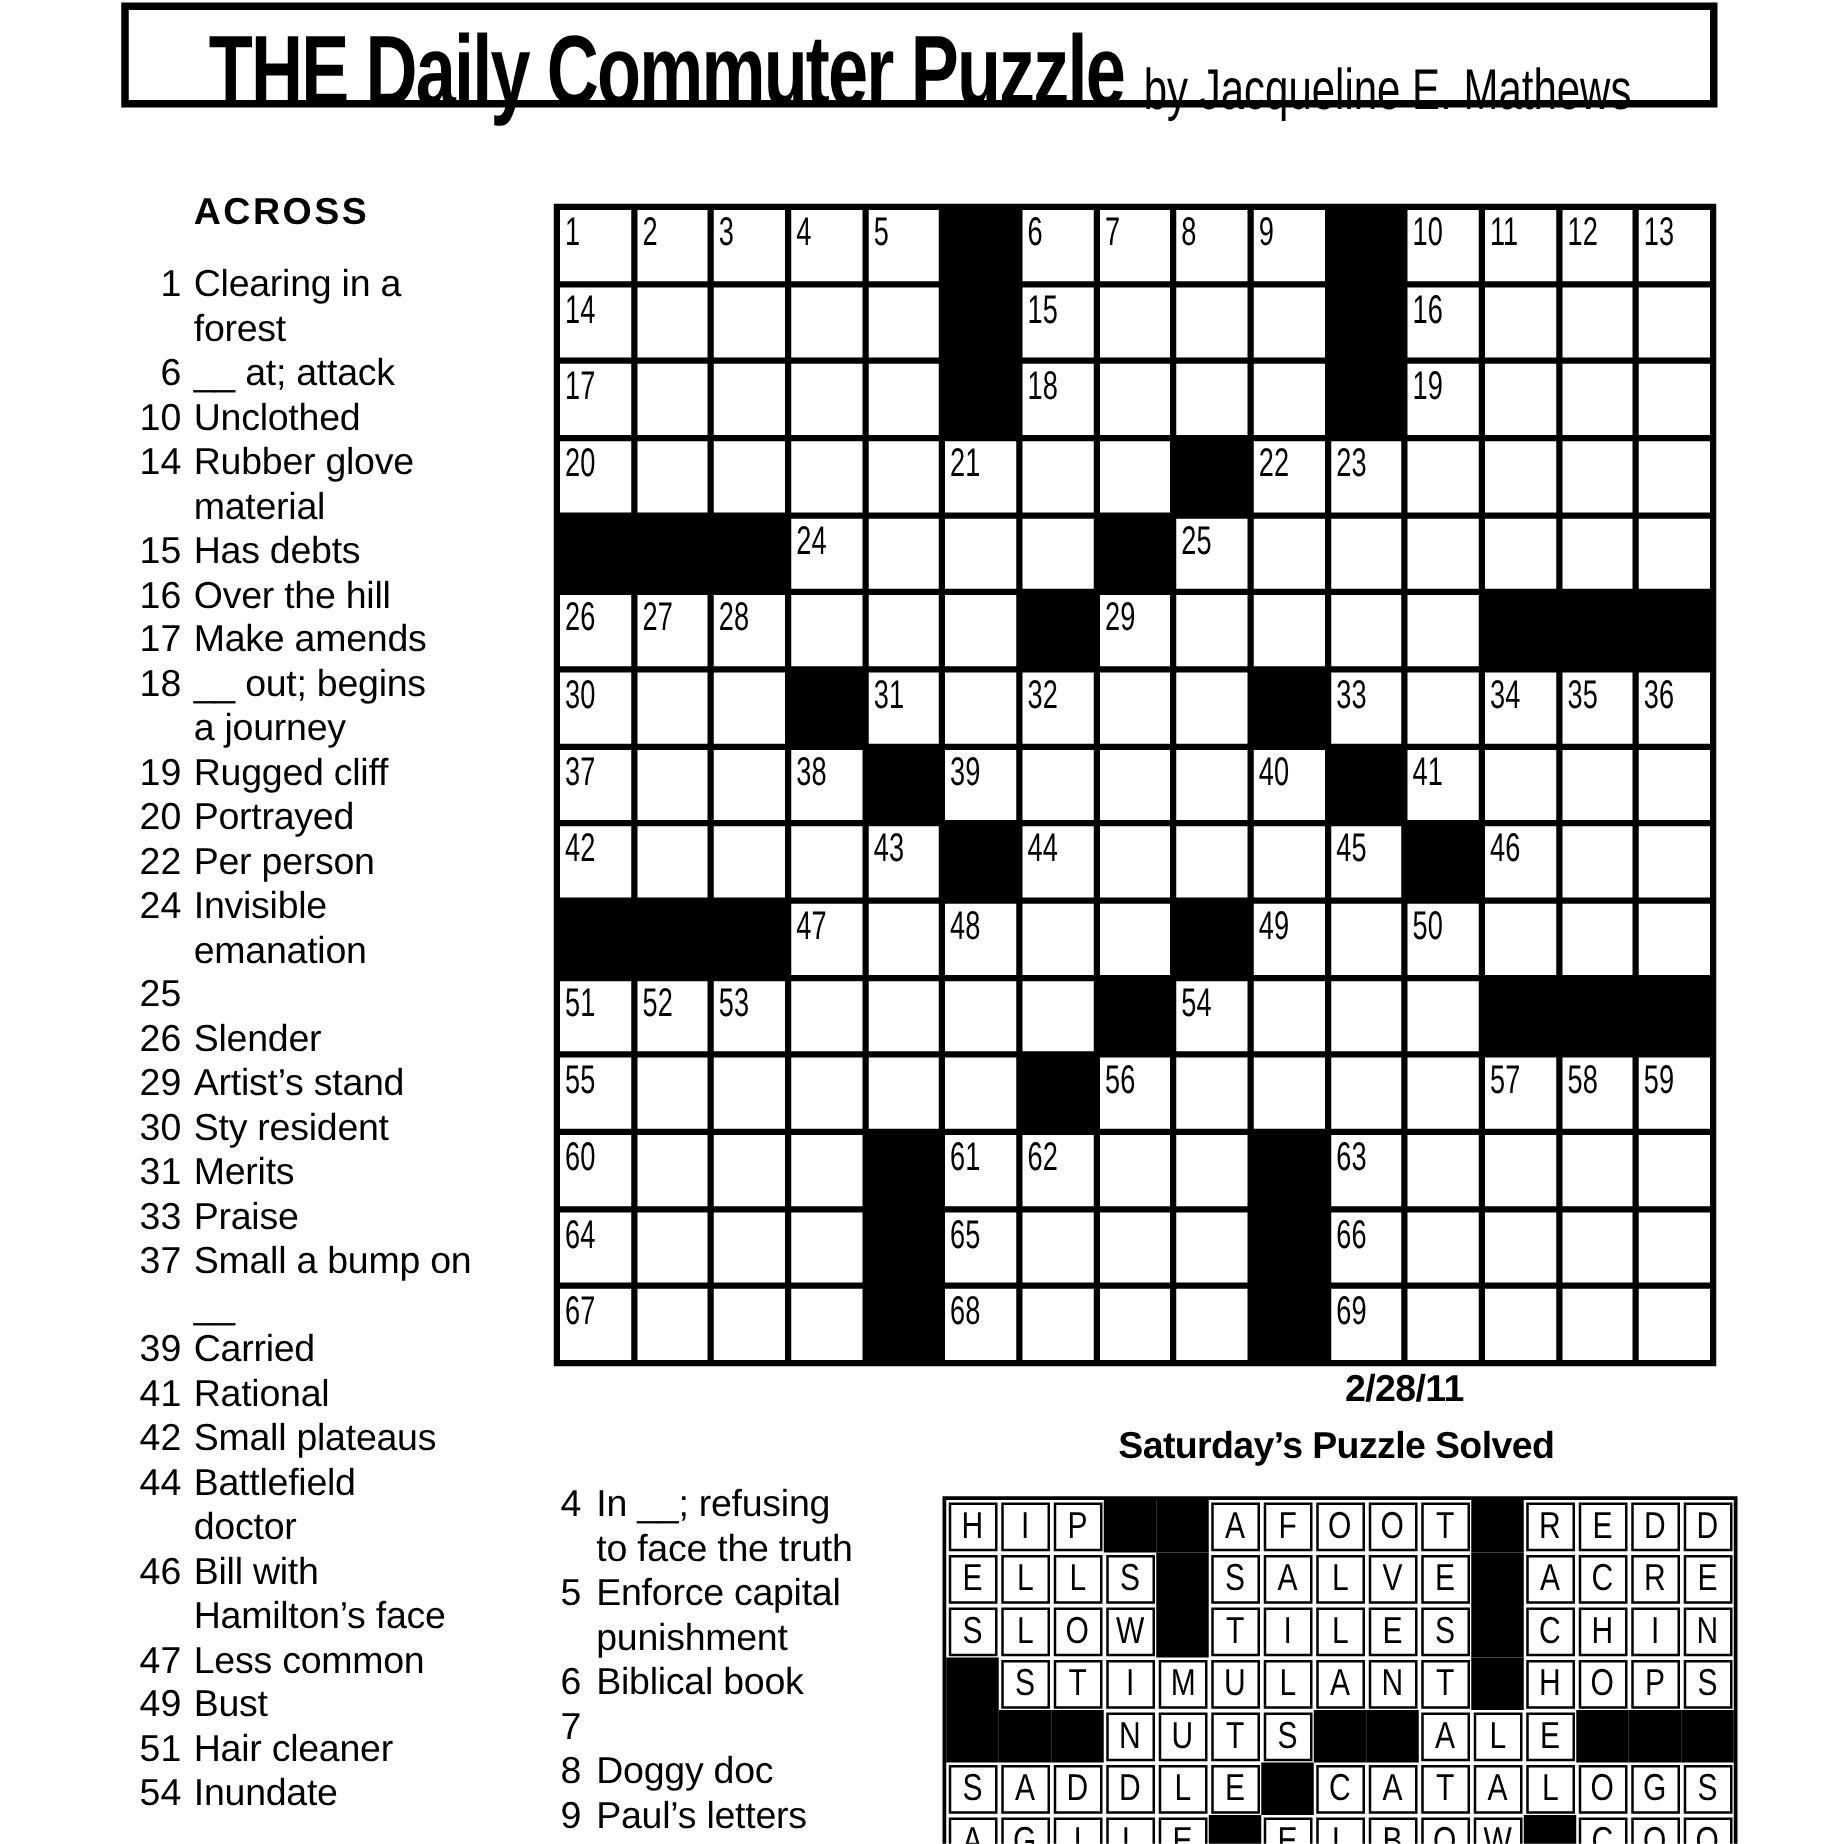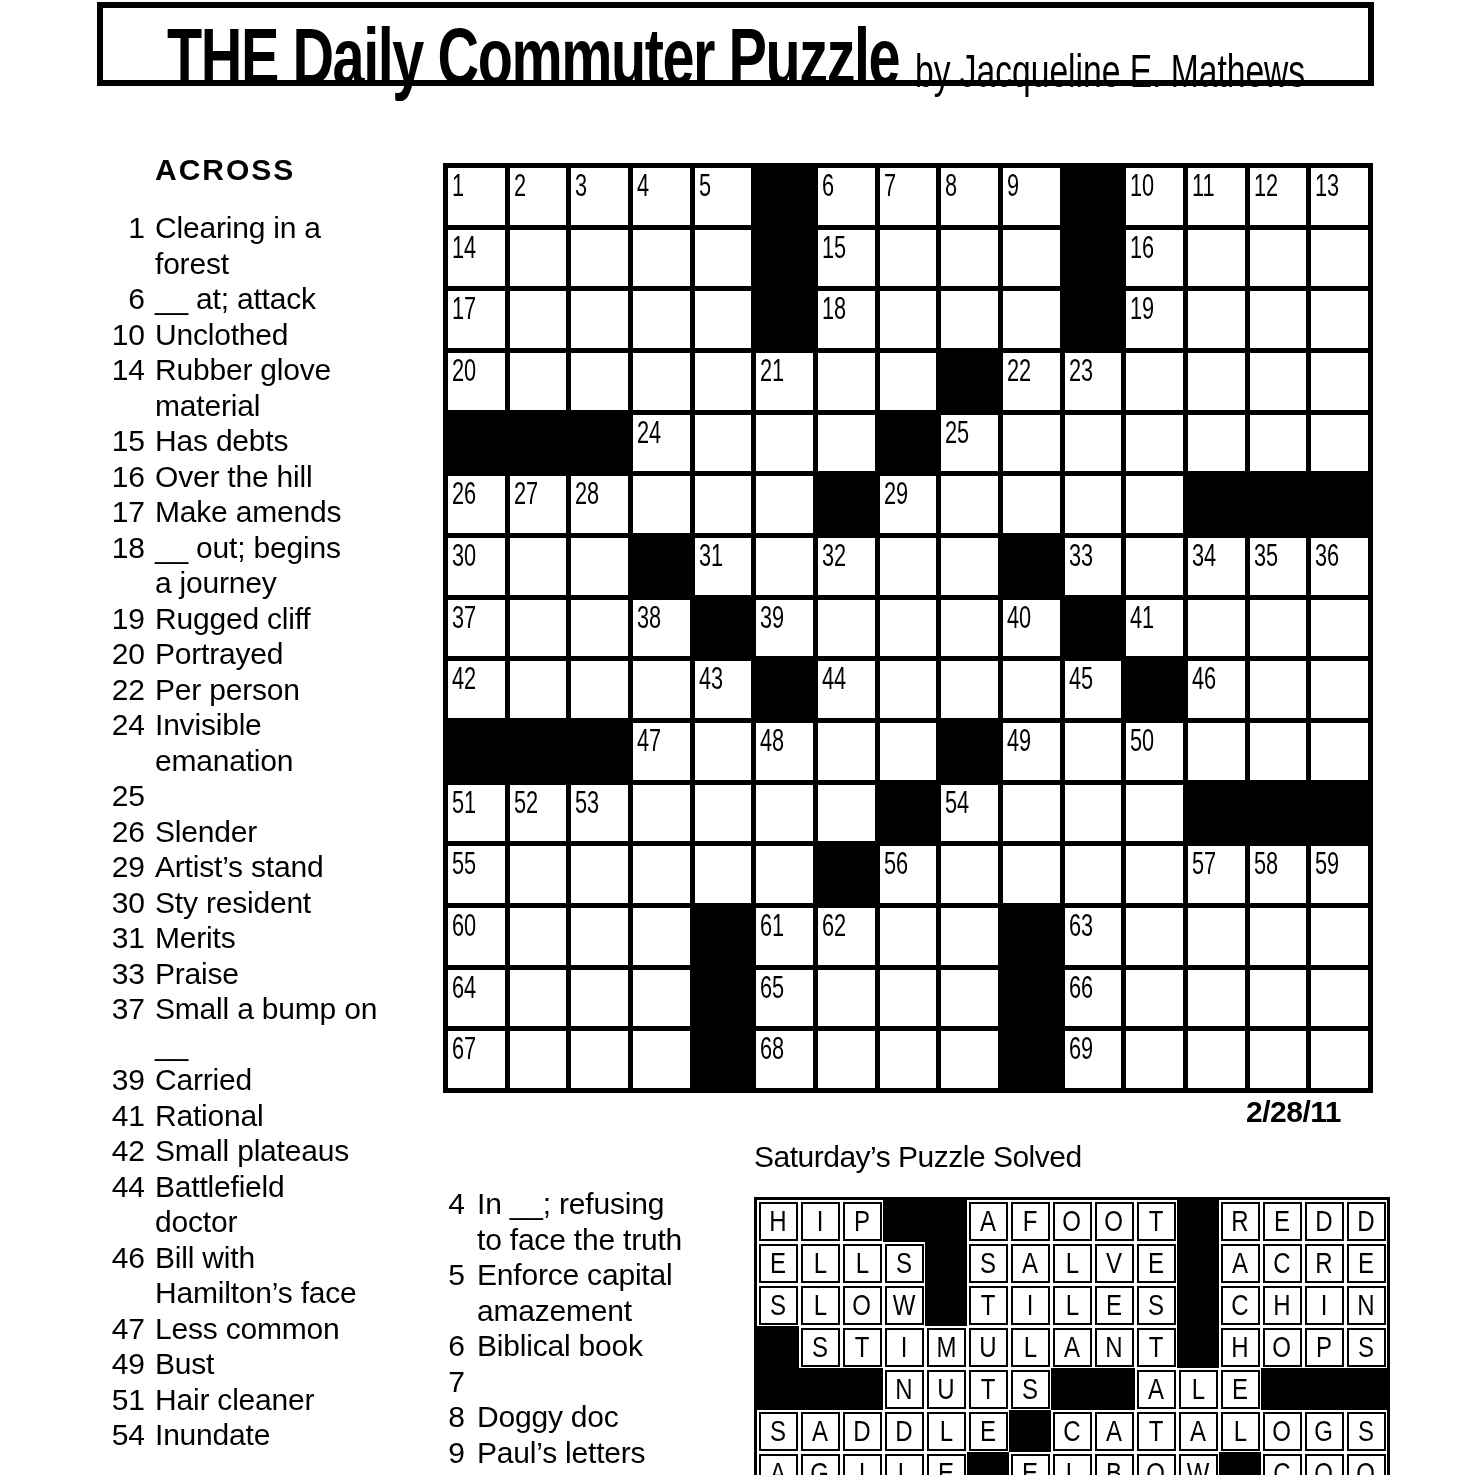--- a/index.html
+++ b/index.html
@@ -48,27 +48,27 @@
     display:grid;grid-template-columns:repeat(15,1fr);grid-auto-rows:1fr;gap:5px;
   }
   .cell{background:#fff;position:relative;}
   .cell.black{background:#000;}
   .cellnum{
     position:absolute;top:1px;left:4px;font-size:32px;line-height:32px;
     transform:scaleX(.68);transform-origin:0 0;white-space:nowrap;
   }
   
   .date{
-    position:absolute;left:1041px;top:1096px;width:300px;text-align:right;
+    position:absolute;left:1076px;top:1096px;width:300px;
     font-weight:bold;font-size:30px;line-height:32px;letter-spacing:-0.5px;
   }
   
   .solved-heading{
-    position:absolute;left:754px;top:1140px;width:630px;text-align:left;
-    font-weight:normal;font-size:30px;line-height:34px;letter-spacing:-0.5px;
+    position:absolute;left:754px;top:1140px;width:630px;text-align:center;
+    font-weight:bold;font-size:30px;line-height:34px;letter-spacing:-0.5px;
   }
   .solved-grid{
     position:absolute;left:754px;top:1197px;
     border:3px solid #000;background:#fff;
     display:grid;grid-template-columns:repeat(15,42px);grid-auto-rows:42px;
   }
   .scell{position:relative;}
   .scell.sblack{background:#000;}
   .sbox{
     position:absolute;inset:1.5px;border:2.5px solid #000;background:#fff;
@@ -1030,21 +1030,21 @@
 <div class="down-col">
   <div class="clue-list">
       <div class="clue-row">
         <span class="clue-num">4</span>
         <span class="clue-text">In __; refusing
 to face the truth</span>
       </div>
       <div class="clue-row">
         <span class="clue-num">5</span>
         <span class="clue-text">Enforce capital
-amazement</span>
+punishment</span>
       </div>
       <div class="clue-row">
         <span class="clue-num">6</span>
         <span class="clue-text">Biblical book</span>
       </div>
       <div class="clue-row">
         <span class="clue-num">7</span>
       </div>
       <div class="clue-row">
         <span class="clue-num">8</span>

